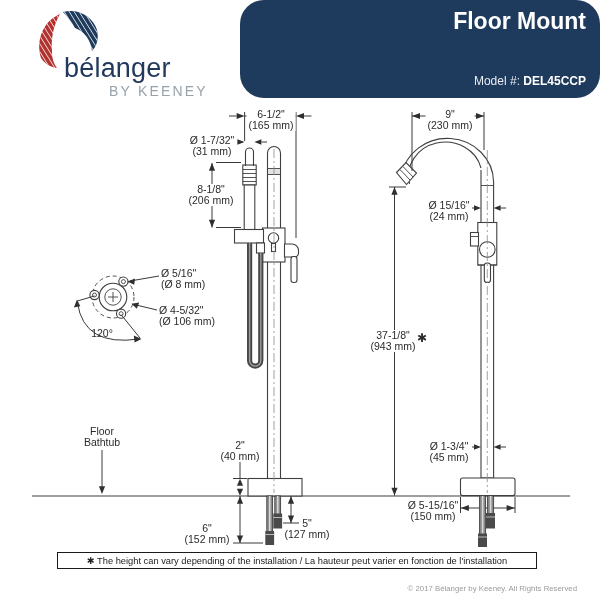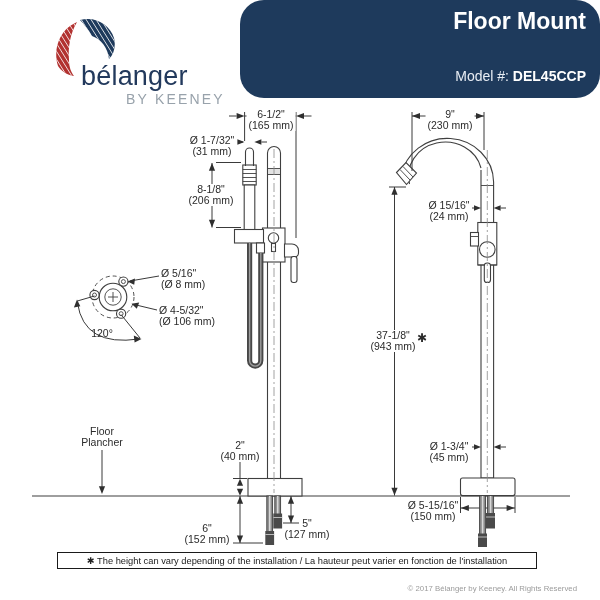--- a/index.html
+++ b/index.html
@@ -1,31 +1,31 @@
 <!DOCTYPE html>
 <html><head>
 <meta charset="utf-8">
 <style>
   html,body { margin:0; padding:0; background:#fff; }
   body { width:600px; height:600px; position:relative; overflow:hidden;
          font-family:"Liberation Sans", sans-serif; }
   .page { position:absolute; inset:0; }
 
   
-  .logo-wrap { position:absolute; left:0; top:12px; width:240px; height:98px;margin-left:17px; }
+  .logo-wrap { position:absolute; left:0; top:4px; width:240px; height:98px; }
   .logo-mark { position:absolute; left:33px; top:6px; }
   .brand { position:absolute; left:64px; top:49px; font-size:27px; font-weight:500;
            color:#22395c; letter-spacing:0.2px; }
   .brand-sub { position:absolute; left:109px; top:79px; font-size:14px; color:#98a2ab;
            letter-spacing:2.2px; }
   .banner { position:absolute; left:240px; top:0; width:360px; height:98px;
             background:#1e3a5c; color:#fff;border-radius:24px; }
   .banner .t1 { position:absolute; right:14px; top:8px;  font-size:23px; font-weight:700; }
   .banner .t2 { position:absolute; right:14px; top:36px; font-size:23px; font-weight:700; }
-  .banner .model { position:absolute; right:14px; top:68px; font-size:14px; color:#e8edf4; }
+  .banner .model { position:absolute; right:14px; top:74px; font-size:12px; color:#e8edf4; }
   .banner .model .mv { font-weight:700; color:#fff; }
 
   
   .dim { position:absolute; font-size:10.5px; line-height:11px; color:#2b2b2b;
          text-align:center; transform:translateX(-50%); white-space:nowrap; }
   .dim.left { transform:none; text-align:left; }
   .dim.bg { background:#fff; padding:0 2px; }
   .note-star { position:absolute; left:417px; top:331px; font-size:12px; color:#2b2b2b;
          font-family:"DejaVu Sans", sans-serif; }
 
@@ -263,21 +263,21 @@
   </div>
   <div class="dim left" style="left:159px;top:305px">
     <span>Ø 4-5/32"</span><br>
     <span>(Ø 106 mm)</span>
   </div>
   <div class="dim" style="left:102px;top:328px">
     <span>120°</span>
   </div>
   <div class="dim" style="left:102px;top:426px">
     <span>Floor</span><br>
-    <span>Plancher</span>
+    <span>Bathtub</span>
   </div>
   <div class="dim" style="left:240px;top:440px">
     <span>2"</span><br>
     <span>(40 mm)</span>
   </div>
   <div class="dim" style="left:207px;top:523px">
     <span>6"</span><br>
     <span>(152 mm)</span>
   </div>
   <div class="dim" style="left:307px;top:518px">

